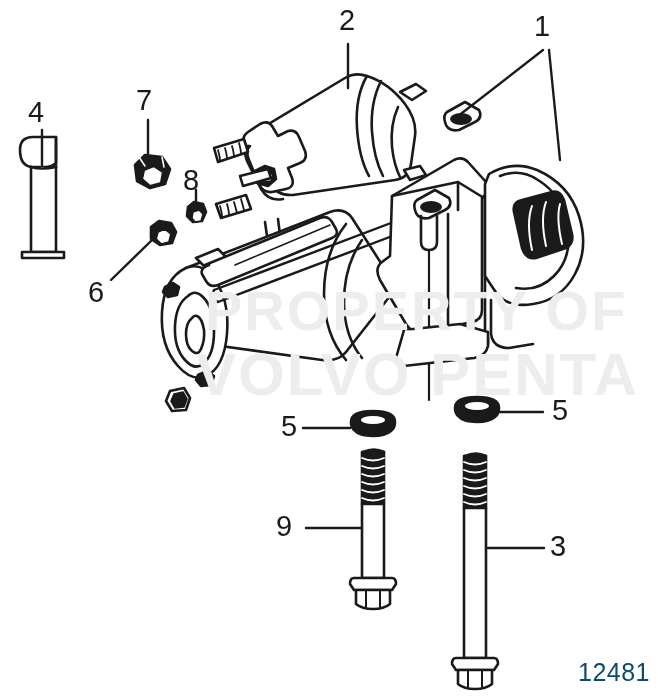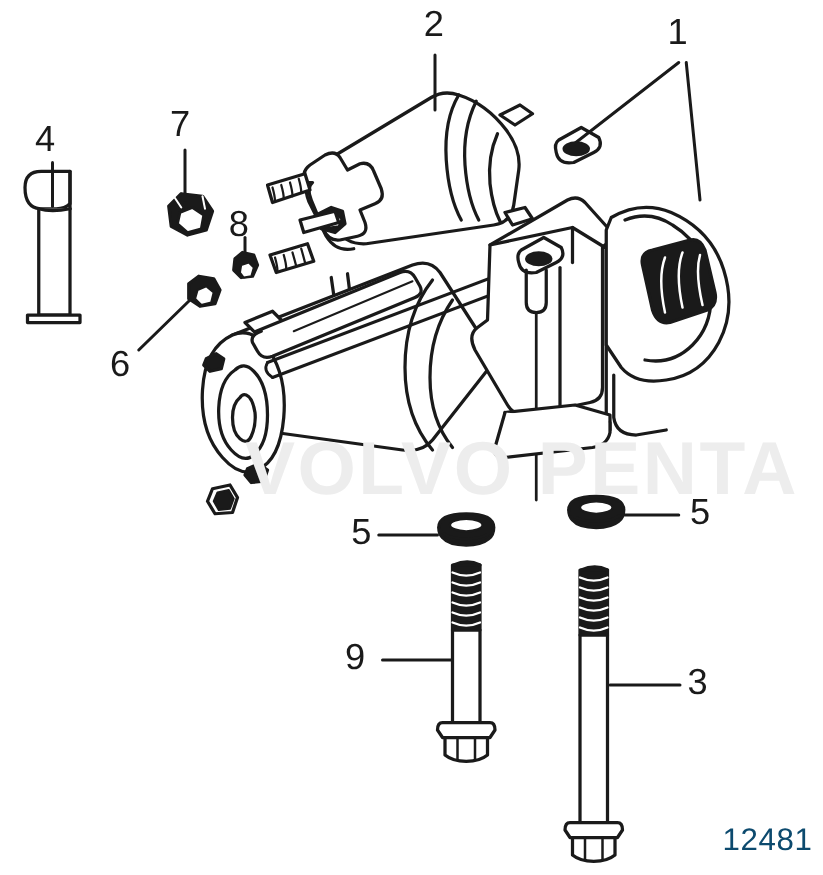--- a/index.html
+++ b/index.html
@@ -64,20 +64,21 @@
     letter-spacing: 0.5px;
     white-space: nowrap;
   }
 </style>
 </head>
 <body>
 
 <div id="page">
 
   <div id="watermark">
+    <div class="wm-line" id="wm1">PROPERTY OF</div>
     <div class="wm-line" id="wm2">VOLVO PENTA</div>
   </div>
 
   <svg id="art" width="658" height="700" viewBox="0 0 658 700">
     <defs>
       <g id="threadcoil">
         <path d="M0,0 q5,-3 10,0"></path>
       </g>
     </defs>
 

